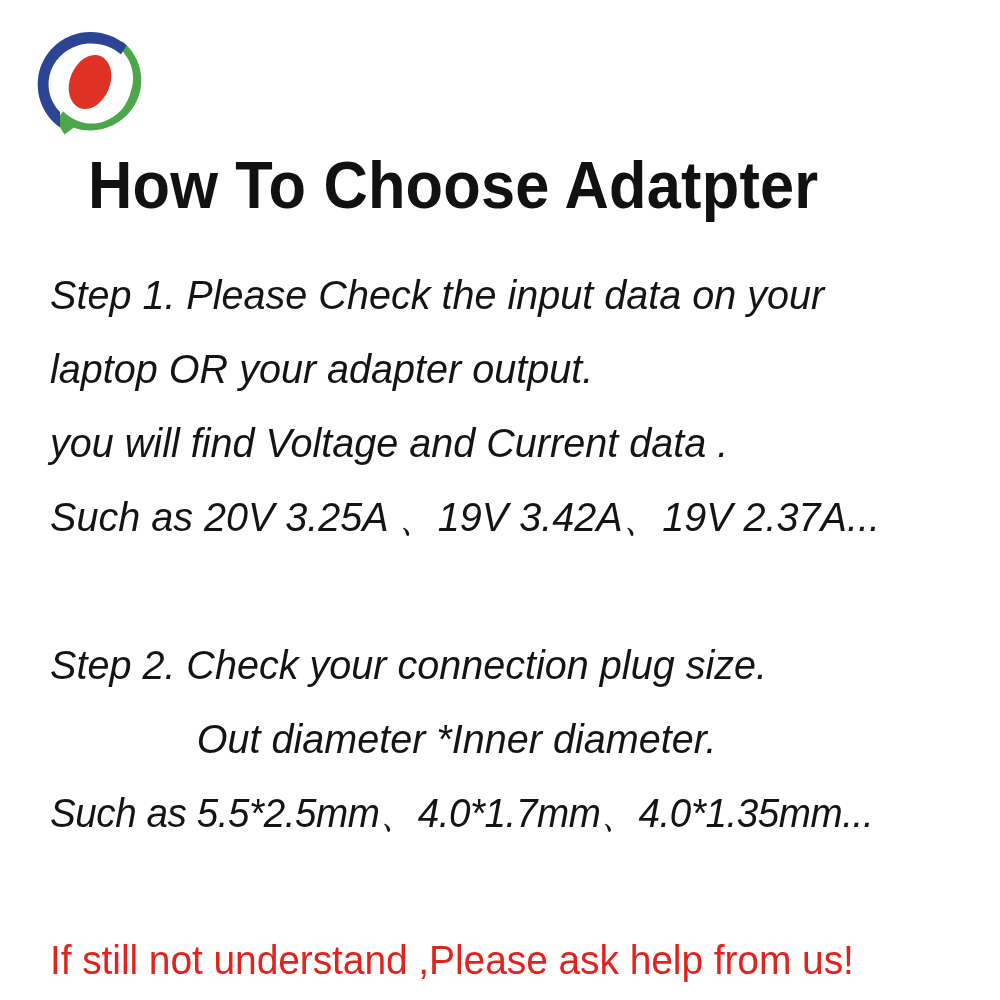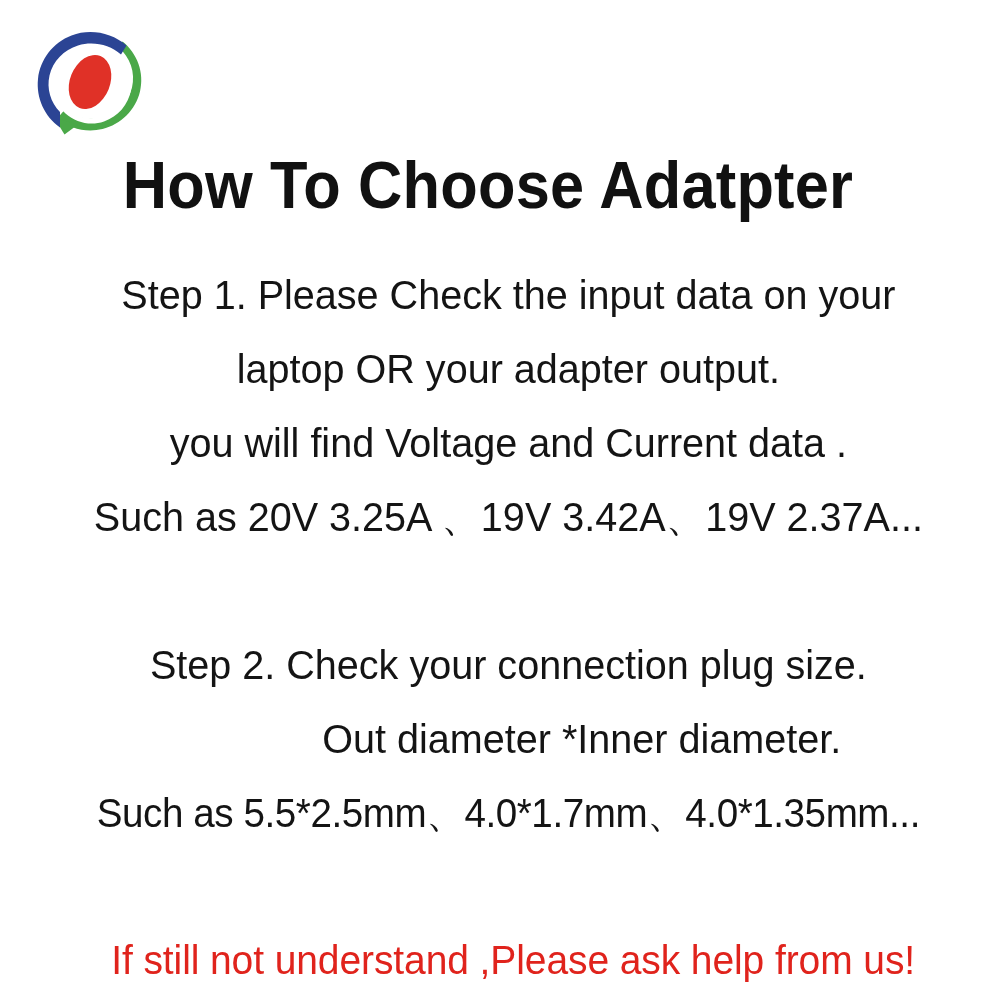--- a/index.html
+++ b/index.html
@@ -11,21 +11,20 @@
   body {
     font-family: "Liberation Sans", sans-serif;
     -webkit-font-smoothing: antialiased;
   }
   #page {
     position: relative;
     width: 1000px;
     height: 1000px;
     background: #ffffff;
     overflow: hidden;
-    text-align: center;
   }
 
   
   #brand-logo {
     position: absolute;
     left: 34px;
     top: 24px;
     width: 116px;
     height: 118px;
   }
@@ -52,20 +51,21 @@
     transform: scaleX(0.93);
     transform-origin: left center;
   }
 
   
   #body-copy {
     position: absolute;
     left: 50px;
     top: 258px;
     width: 950px;
+    font-style: italic;
   }
   .copy-line {
     font-family: "Liberation Sans", sans-serif;
     font-weight: normal;
     font-size: 41px;
     line-height: 74px;
     height: 74px;
     color: #141414;
     white-space: nowrap;
     transform: scaleX(0.965);

